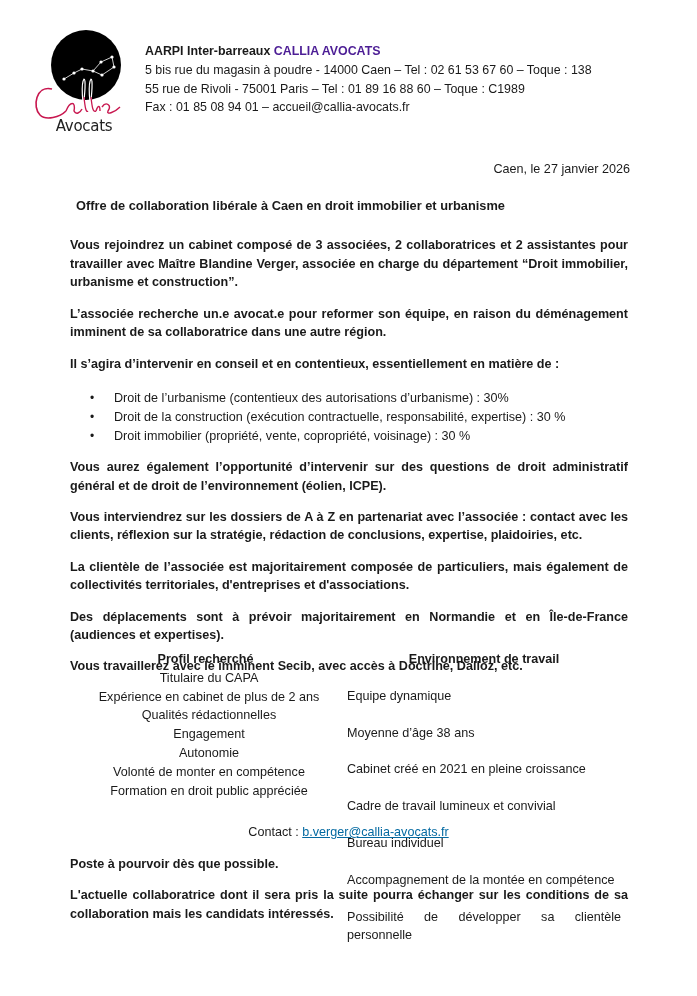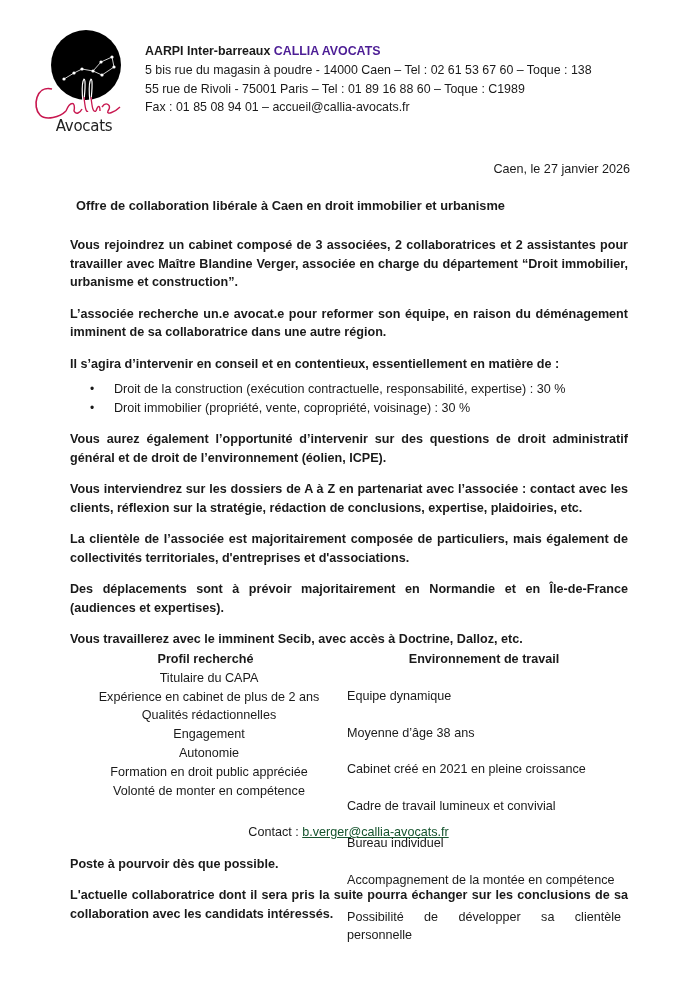--- a/index.html
+++ b/index.html
@@ -19,36 +19,36 @@
     .letterhead .firm { font-weight: bold; }
     .letterhead .brand { color: #4c1d95; }
 
     
     .date { position: absolute; right: 67px; top: 162px; font-size: 12.6px; }
     .title { position: absolute; left: 0; width: 581px; top: 198px; text-align: center; font-weight: bold; font-size: 12.8px; }
 
     
     .body { position: absolute; left: 70px; width: 558px; top: 236px; line-height: 18.7px; }
     .para { text-align: justify; margin-bottom: 12.5px; font-weight: bold; }
-    .para.tight { margin-bottom: 7px; }
+    .para.tight { margin-bottom: 16px; }
     ul.bullets { list-style: none; margin: 0 0 12.5px 0; }
     ul.bullets li { position: relative; padding-left: 44px; }
     ul.bullets li::before { content: "\2022"; position: absolute; left: 20px; top: 0; font-size: 12px; }
 
     
     .cols { position: absolute; left: 70px; width: 558px; top: 650px; display: flex; line-height: 18.8px; }
     .col { width: 271px; }
     .col.right { width: 274px; margin-left: 6px; }
     .col .col-head { font-weight: bold; text-align: center; }
     .col .item { padding-left: 7px; text-align: center; }
     .col.right .item { padding-left: 0; text-align: justify; text-align-last: left; margin-top: 18px; }
     .col.right .item.justified { text-align: justify; }
 
     .contact { position: absolute; left: 0; width: 697px; top: 825px; text-align: center; }
-    .contact a { color: #14532d; text-decoration: underline; }
+    .contact a { color: #0369a1; text-decoration: underline; }
     .tail { position: absolute; left: 70px; width: 558px; top: 855px; line-height: 18.7px; }
   </style>
 </head>
 <body>
 
 <div class="page">
 
   <div class="logo">
     <svg width="100" height="110" viewBox="0 0 100 110">
       <circle cx="56" cy="38" r="35" fill="#000"></circle>
@@ -83,56 +83,57 @@
 
   <div class="date">Caen, le 27 janvier 2026</div>
 
   <div class="title">Offre de collaboration libérale à Caen en droit immobilier et urbanisme</div>
 
   <div class="body">
     <p class="para">Vous rejoindrez un cabinet composé de 3 associées, 2 collaboratrices et 2 assistantes pour travailler avec Maître Blandine Verger, associée en charge du département “Droit immobilier, urbanisme et construction”.</p>
     <p class="para">L’associée recherche un.e avocat.e pour reformer son équipe, en raison du déménagement imminent de sa collaboratrice dans une autre région.</p>
     <p class="para tight">Il s’agira d’intervenir en conseil et en contentieux, essentiellement en matière de :</p>
     <ul class="bullets">
+      <li>Droit de l’urbanisme (contentieux des autorisations d’urbanisme) : 30%</li>
       <li>Droit de la construction (exécution contractuelle, responsabilité, expertise) : 30 %</li>
       <li>Droit immobilier (propriété, vente, copropriété, voisinage) : 30 %</li>
     </ul>
     <p class="para">Vous aurez également l’opportunité d’intervenir sur des questions de droit administratif général et de droit de l’environnement (éolien, ICPE).</p>
     <p class="para">Vous interviendrez sur les dossiers de A à Z en partenariat avec l’associée : contact avec les clients, réflexion sur la stratégie, rédaction de conclusions, expertise, plaidoiries, etc.</p>
     <p class="para">La clientèle de l’associée est majoritairement composée de particuliers, mais également de collectivités territoriales, d'entreprises et d'associations.</p>
     <p class="para">Des déplacements sont à prévoir majoritairement en Normandie et en Île-de-France (audiences et expertises).</p>
     <p class="para">Vous travaillerez avec le imminent Secib, avec accès à Doctrine, Dalloz, etc.</p>
   </div>
 
   <div class="cols">
     <div class="col left">
       <div class="col-head">Profil recherché</div>
       <div class="item">Titulaire du CAPA</div>
       <div class="item">Expérience en cabinet de plus de 2 ans</div>
       <div class="item">Qualités rédactionnelles</div>
       <div class="item">Engagement</div>
       <div class="item">Autonomie</div>
+      <div class="item">Volonté de monter en compétence</div>
       <div class="item">Formation en droit public appréciée</div>
-      <div class="item">Volonté de monter en compétence</div>
     </div>
     <div class="col right">
       <div class="col-head">Environnement de travail</div>
       <div class="item">Equipe dynamique</div>
       <div class="item">Moyenne d’âge 38 ans</div>
       <div class="item">Cabinet créé en 2021 en pleine croissance</div>
       <div class="item">Cadre de travail lumineux et convivial</div>
       <div class="item">Bureau individuel</div>
       <div class="item">Accompagnement de la montée en compétence</div>
       <div class="item justified">Possibilité de développer sa clientèle personnelle</div>
     </div>
   </div>
 
   <div class="contact">
     <span>Contact :</span>
     <a href="#">b.verger@callia-avocats.fr</a>
   </div>
 
   <div class="tail">
     <p class="para">Poste à pourvoir dès que possible.</p>
-    <p class="para">L'actuelle collaboratrice dont il sera pris la suite pourra échanger sur les conclusions de sa collaboration avec les candidats intéressés.</p>
+    <p class="para">L'actuelle collaboratrice dont il sera pris la suite pourra échanger sur les conditions de sa collaboration mais les candidats intéressés.</p>
   </div>
 
 </div>
 
 </body></html>

